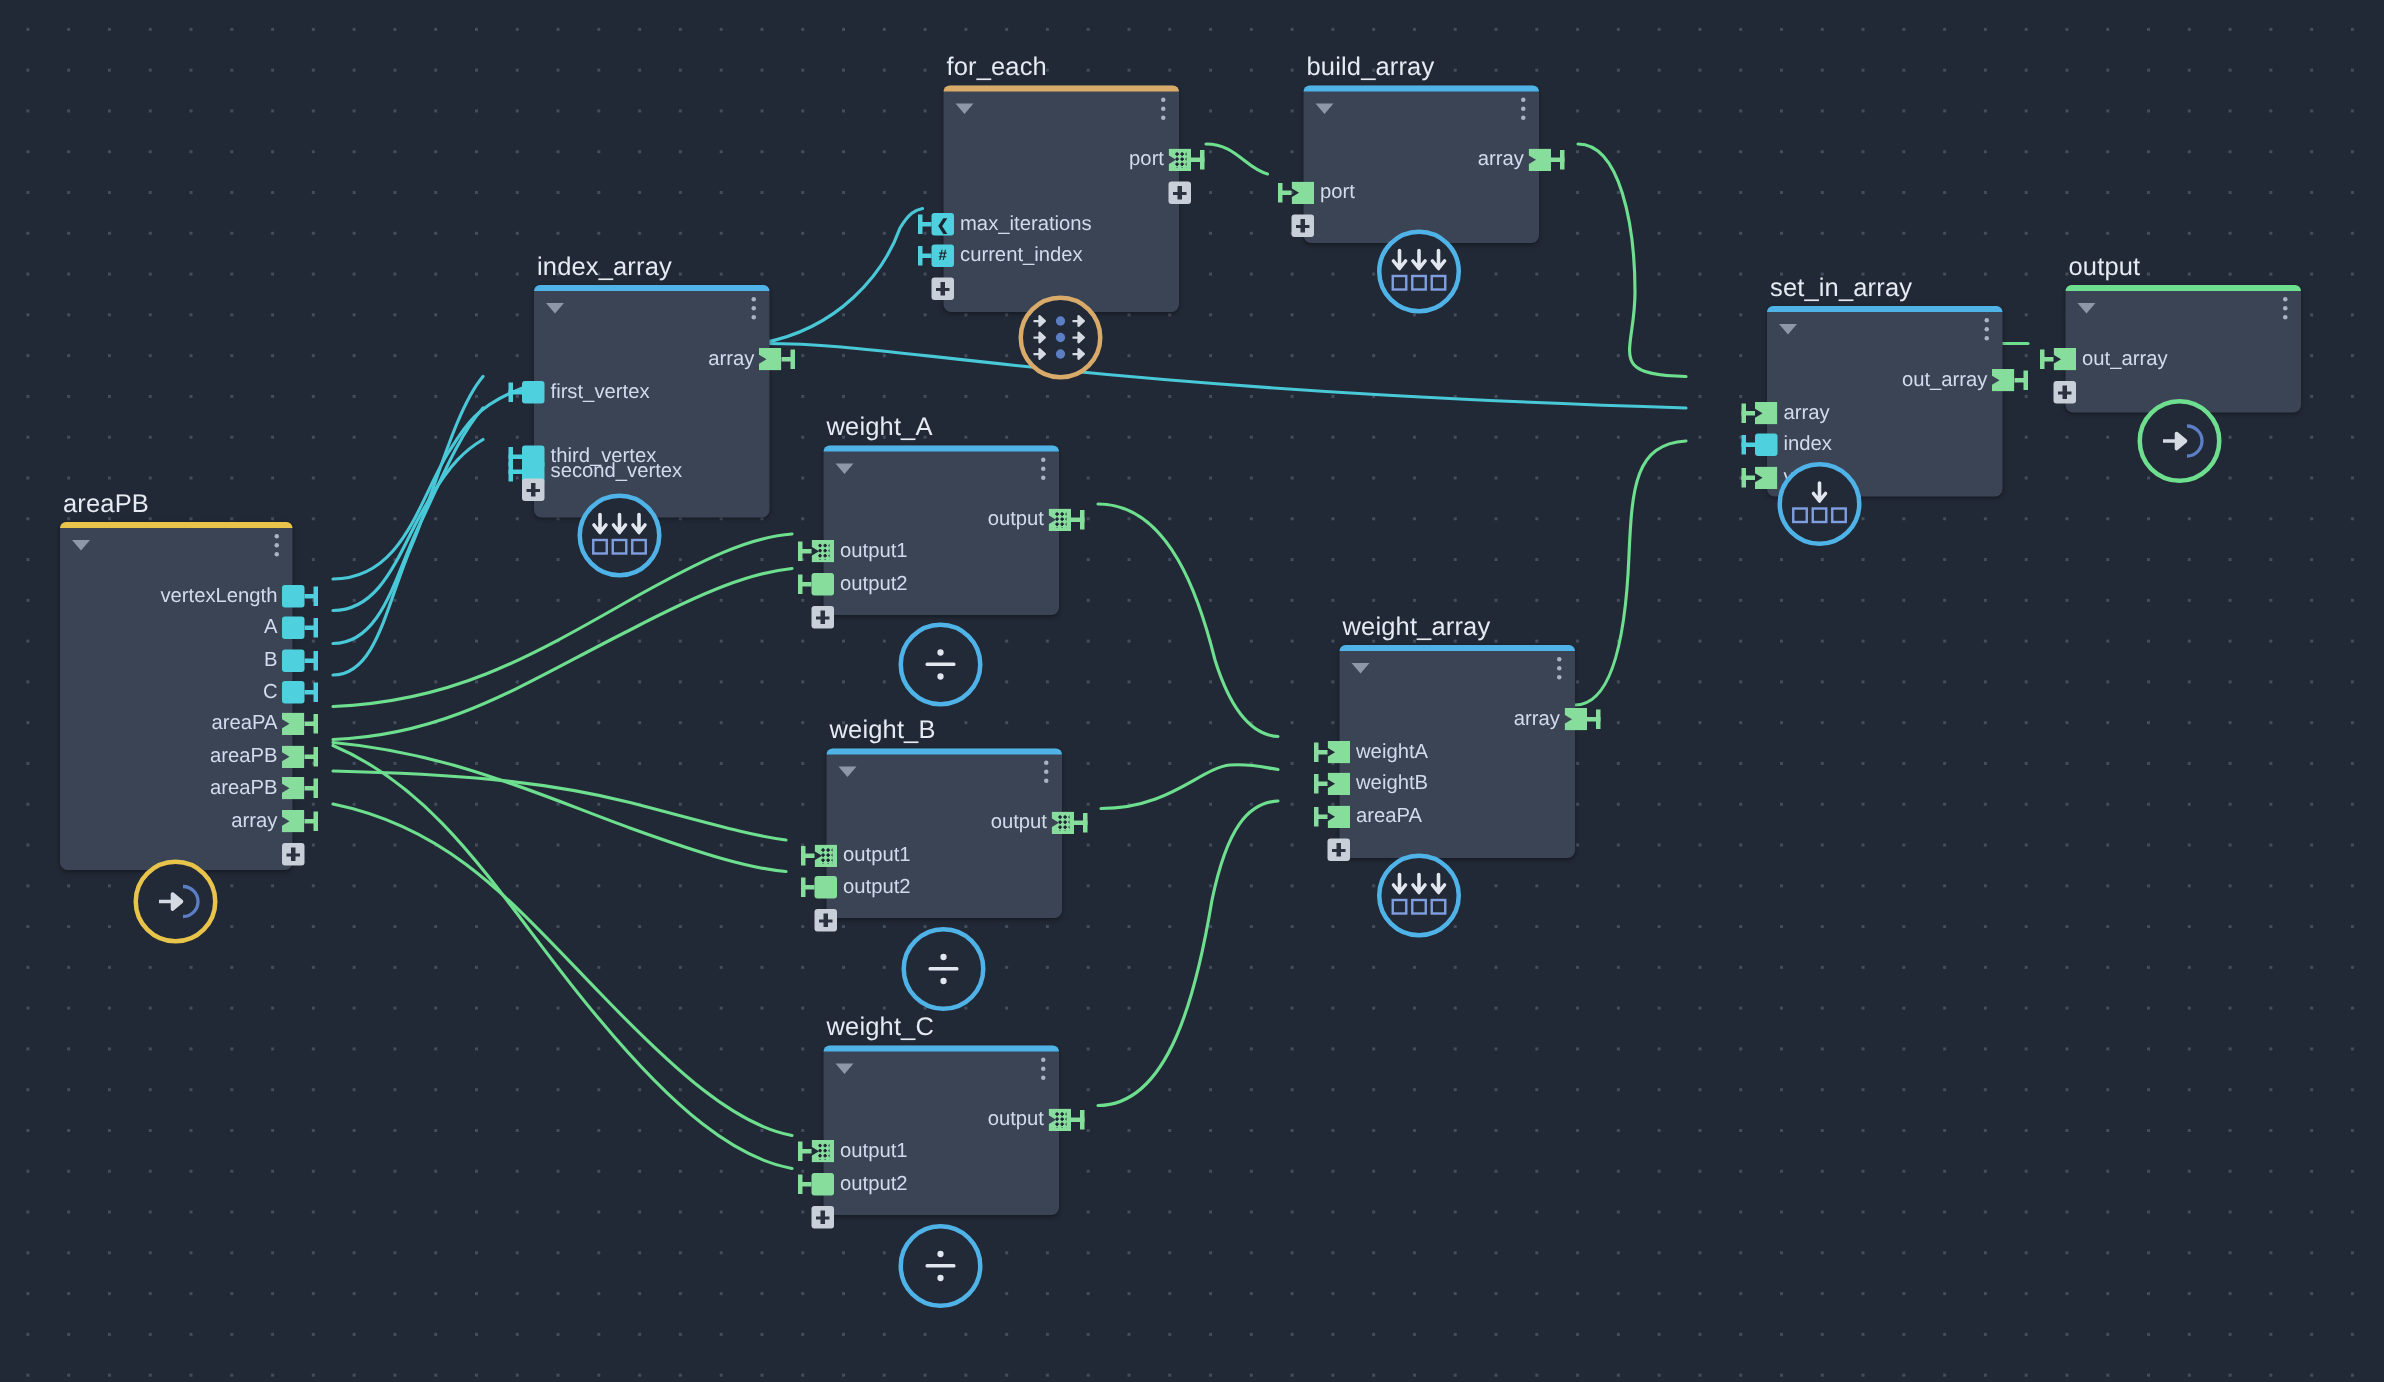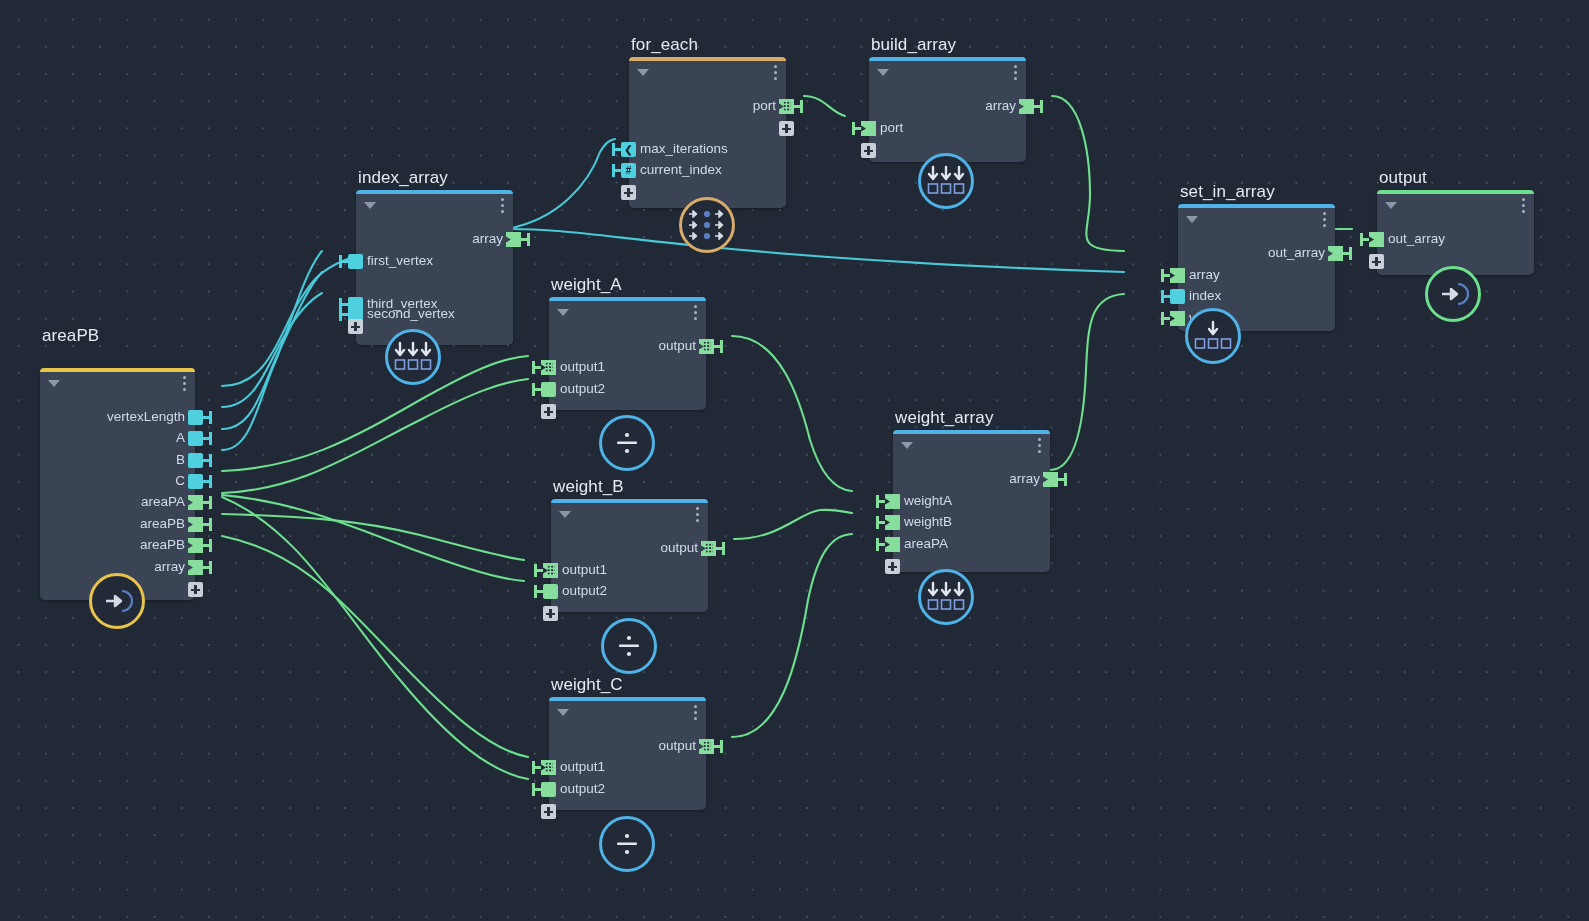--- a/index.html
+++ b/index.html
@@ -127,21 +127,21 @@
 
       <path d="M734,539 C780,539 800,512 820,510 C836,509 844,512 852,513" stroke="#6ddf8e"></path>
 
       <path d="M732,737 C780,737 798,660 808,600 C818,552 832,535 852,534" stroke="#6ddf8e"></path>
     </g>
   </svg>
 
   <div id="node-layer">
       <div class="node" style="left: 40px; top: 348px; width: 155px;">
         <div class="node-title">areaPB</div>
-        <div class="node-box" style="height: 232px; margin-top: 20px;">
+        <div class="node-box" style="height: 232px;">
           <div class="node-accent" style="background: rgb(232, 196, 74);"></div>
           <div class="node-head">
             <div class="caret"></div>
             <div class="dots3">
               <i></i>
               <i></i>
               <i></i>
             </div>
           </div>
           <div class="row out" style="position: absolute; left: 0px; right: 0px; top: 39px;">

